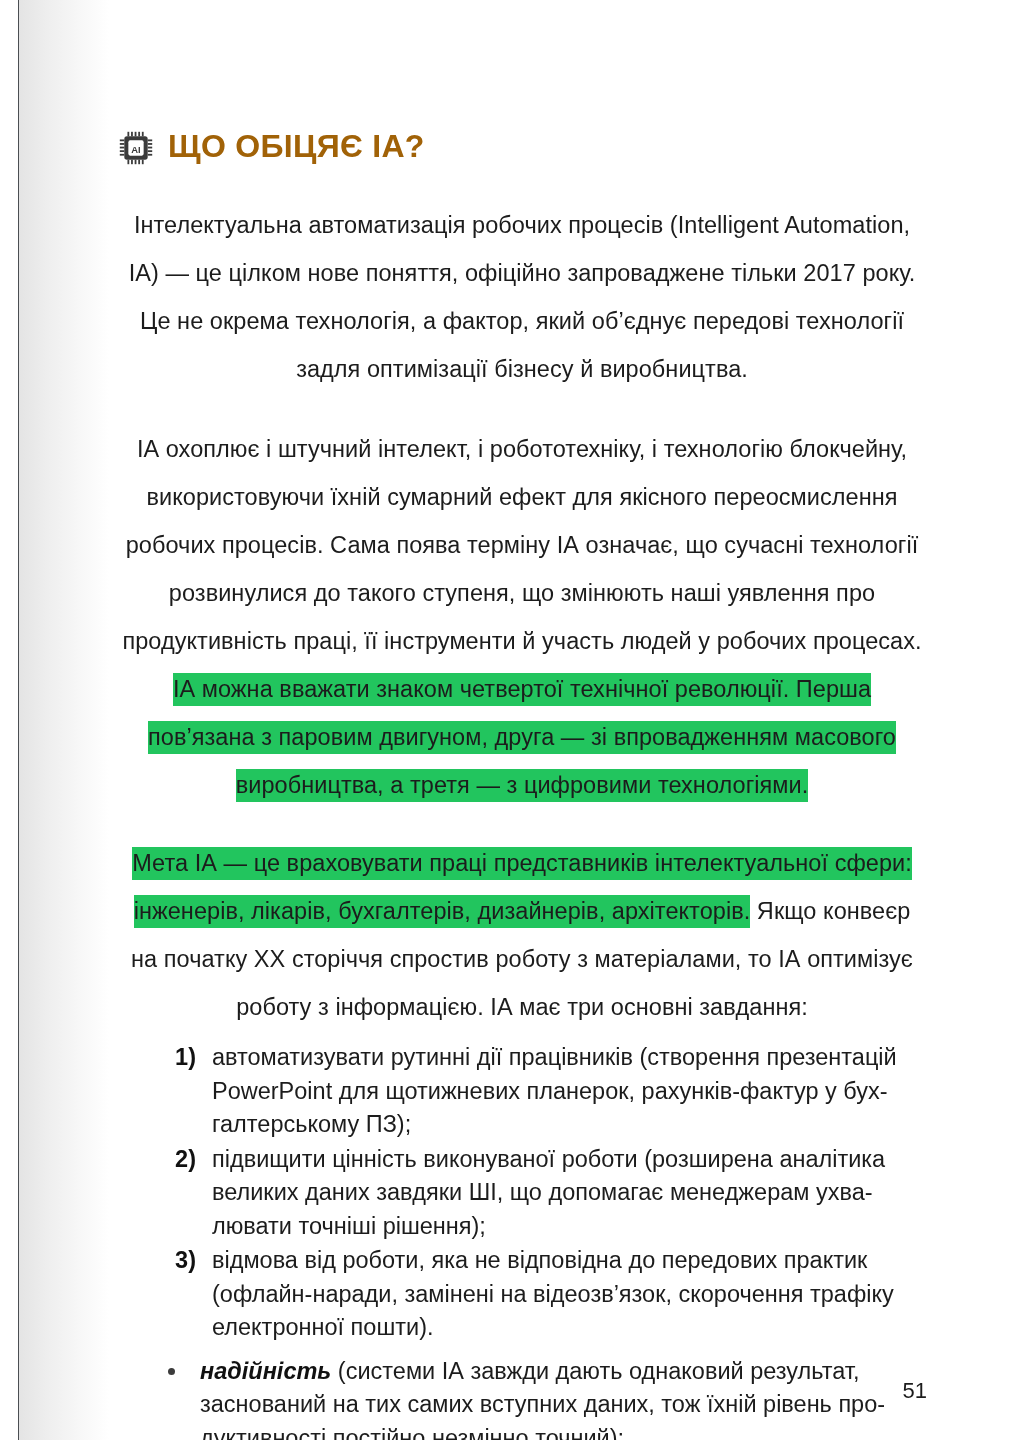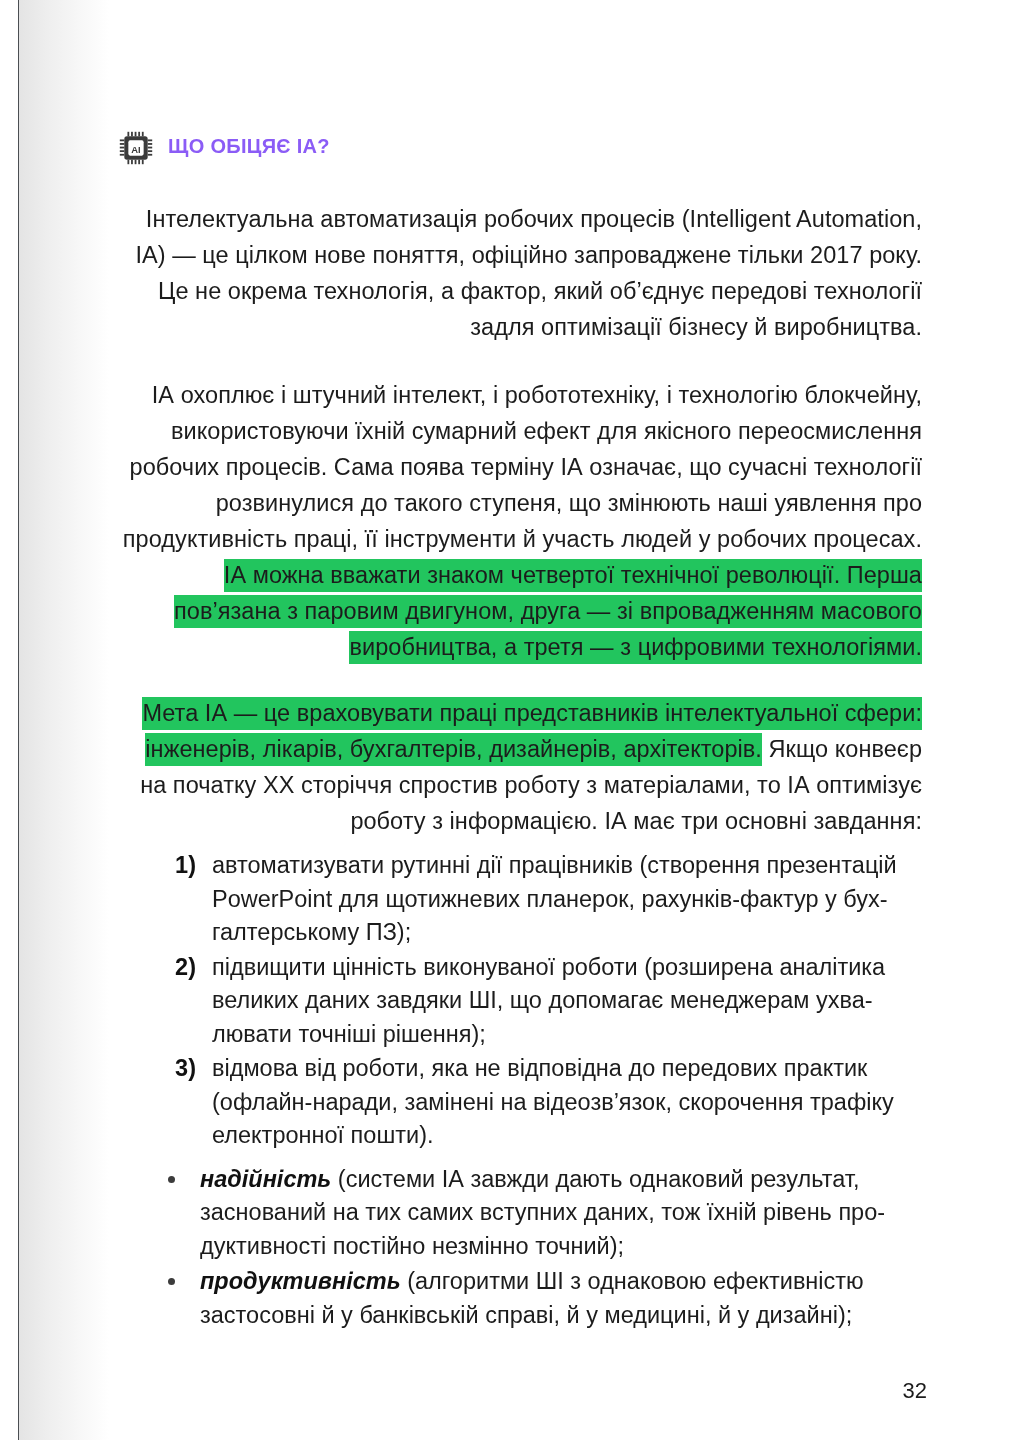--- a/index.html
+++ b/index.html
@@ -53,35 +53,35 @@
   }
   #chip-icon {
     width: 36px;
     height: 36px;
     flex: 0 0 36px;
     display: block;
     position: relative;
     top: 2px;
   }
   #page-title {
-    font-size: 20px;
+    font-size: 32px;
     font-weight: bold;
     letter-spacing: 0.3px;
-    color: #8b5cf6;
+    color: #a16207;
     line-height: 1;
     white-space: nowrap;
   }
 
   
   .para {
     font-size: 23.5px;
-    line-height: 36px;
+    line-height: 48px;
     color: #1c1c1c;
     margin: 4px;
-    text-align: right;
+    text-align: center;
     letter-spacing: 0.05px;
   }
   #para-intro { margin-top: 37px; }
   #para-scope { margin-top: 32px; }
   #para-goal  { margin-top: 30px; }
   #para-factors { margin-top: 26px; }
 
   .hl {
     background: #22c55e;
     box-decoration-break: clone;
@@ -227,15 +227,15 @@
       </li>
       <li>
         <span class="bullet-dot"></span>
         <span class="term">продуктивність</span><span class="item-text"> (алгоритми ШІ з однаковою ефективністю застосовні й у банківській справі, й у медицині, й у дизайні);</span>
       </li>
 
     </ul>
 
   </div>
 
-  <div id="page-number">32</div>
+  <div id="page-number">51</div>
 
 </div>
 
 </body></html>

